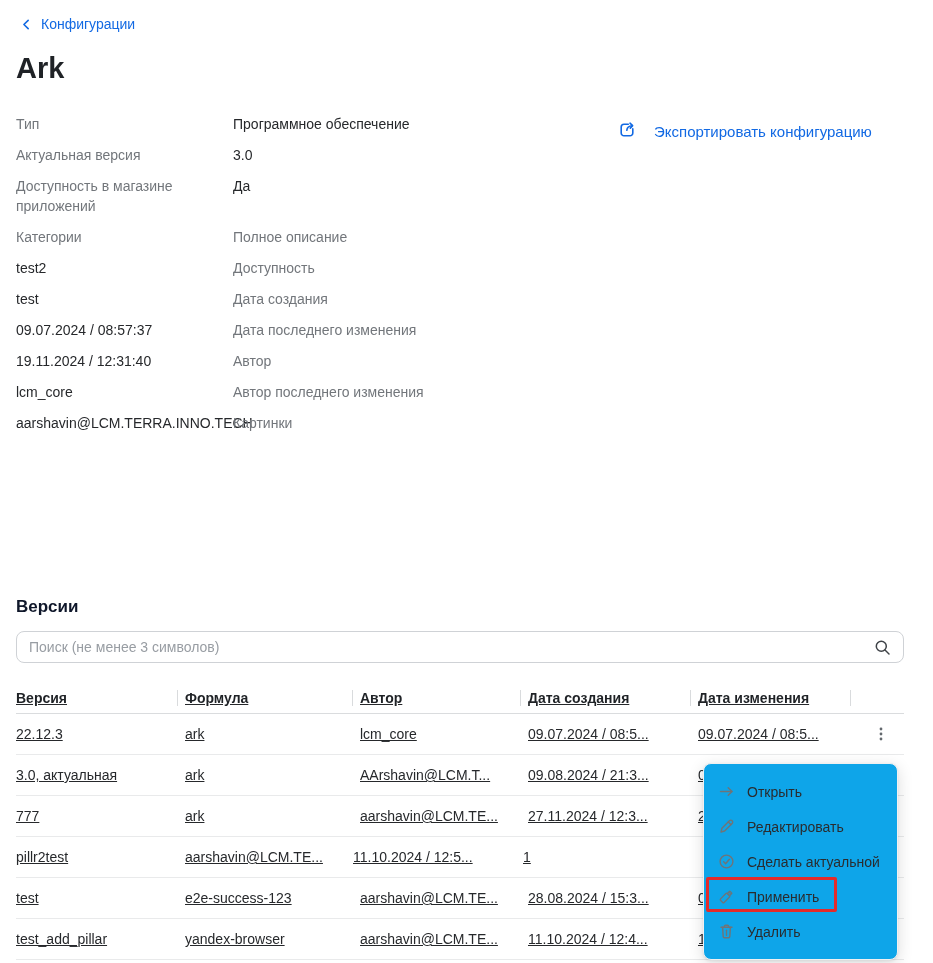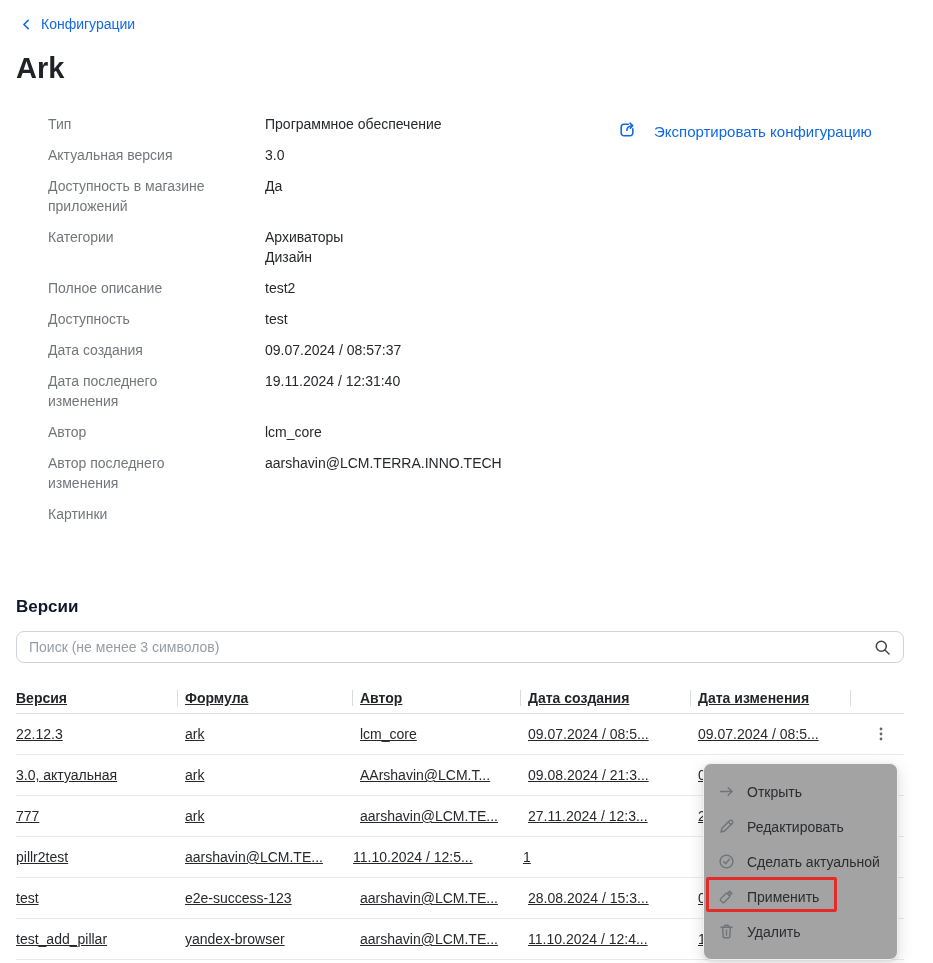--- a/index.html
+++ b/index.html
@@ -12,21 +12,21 @@
   
   .back-link { position:absolute; left:20px; top:16px; display:flex; align-items:center; gap:8px;
                color:#1269e3; font-size:14px; text-decoration:none; cursor:pointer; }
   .back-link svg { display:block; }
 
   
   .page-title { position:absolute; left:16px; top:52px; font-size:29px; font-weight:700; color:#1f2226; }
 
   
   .details { position:absolute; left:16px; top:114px; width:580px;
-             display:grid; grid-template-columns:180px 1fr; column-gap:37px; row-gap:11px;margin-left:32px; }
+             display:grid; grid-template-columns:180px 1fr; column-gap:37px; row-gap:11px; }
   .d-label { color:#72767b; line-height:20px; }
   .d-value { color:#26282b; line-height:20px; white-space:pre-line; }
 
   
   .export-link { position:absolute; left:617px; top:120px; display:flex; align-items:center; gap:17px;
                  color:#1269e3; font-size:15px; cursor:pointer; }
 
   
   .versions-heading { position:absolute; left:16px; top:597px; font-size:17px; font-weight:700; color:#0f172a; }
 
@@ -45,21 +45,21 @@
        width:1px; height:16px; background:#d9dbdd; }
   .t-row { display:flex; height:41px; border-bottom:1px solid #e9eaeb; cursor:pointer; }
   .t-row .cell { display:flex; align-items:center; overflow:hidden; white-space:nowrap; padding-right:10px; }
   .c0{width:169px;} .c1{width:175px;} .c2{width:168px;} .c3{width:170px;} .c4{width:160px;}
   .c5{width:46px; justify-content:center; padding-right:0 !important;}
   .kebab-btn { width:24px; height:24px; display:flex; align-items:center; justify-content:center;
                border:none; background:transparent; cursor:pointer; }
 
   
   .ctx-menu { position:absolute; left:703px; top:763px; width:195px; padding:10px 0;
-              background:#a3a3a3; border:1px solid #f0f0f1; border-radius:8px;
+              background:#0ea5e9; border:1px solid #f0f0f1; border-radius:8px;
               box-shadow:0 4px 16px rgba(0,0,0,.14), 0 1px 3px rgba(0,0,0,.08); z-index:30;text-align:center; }
   .ctx-item { height:35px; display:flex; align-items:center; gap:12px; padding:0 14px;
               font-size:14px; color:#2a2c2f; cursor:pointer; }
   .ctx-item .mi { width:17px; height:17px; display:flex; align-items:center; justify-content:center; }
 
   
   .annotation-box { position:absolute; left:706px; top:877px; width:131px; height:35px;
                     border:3px solid #e32b2b; border-radius:2px; z-index:40; pointer-events:none; }
 </style>
 </head>
@@ -79,22 +79,20 @@
   <h1 class="page-title">Ark</h1>
 
   <div class="details">
       <div class="d-label">Тип</div>
       <div class="d-value">Программное обеспечение</div>
       <div class="d-label">Актуальная версия</div>
       <div class="d-value">3.0</div>
       <div class="d-label">Доступность в магазине приложений</div>
       <div class="d-value">Да</div>
       <div class="d-label">Категории</div>
-      <div class="d-value">Архиваторы
-Дизайн</div>
       <div class="d-label">Полное описание</div>
       <div class="d-value">test2</div>
       <div class="d-label">Доступность</div>
       <div class="d-value">test</div>
       <div class="d-label">Дата создания</div>
       <div class="d-value">09.07.2024 / 08:57:37</div>
       <div class="d-label">Дата последнего изменения</div>
       <div class="d-value">19.11.2024 / 12:31:40</div>
       <div class="d-label">Автор</div>
       <div class="d-value">lcm_core</div>

